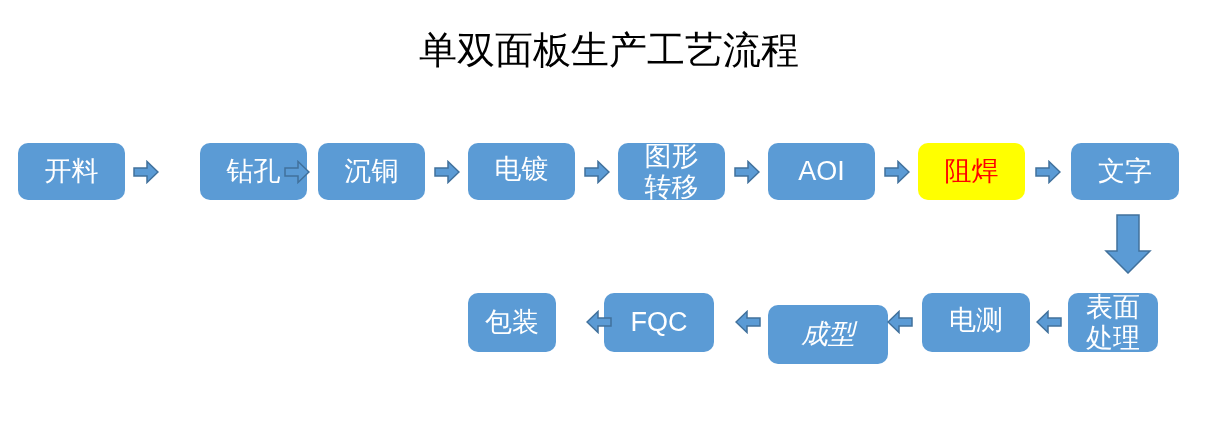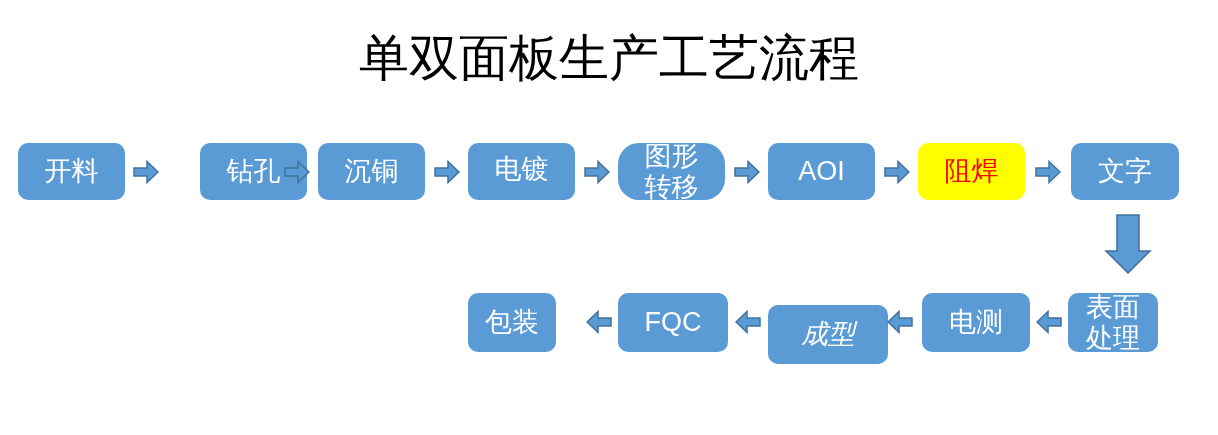--- a/index.html
+++ b/index.html
@@ -3,21 +3,21 @@
 <meta charset="utf-8">
 <style>
   html,body{margin:0;padding:0;background:#fff;}
   .canvas{
     position:relative;width:1218px;height:435px;background:var(--background,#fff);
     overflow:hidden;font-family:"Liberation Sans",sans-serif;
   }
   .title{
     position:absolute;top:26px;left:0;width:100%;text-align:center;
     font-family:"Liberation Serif","DejaVu Serif",serif;
-    font-size:50px;line-height:1.3;color:#000;letter-spacing:0px;font-weight:400;
+    font-size:38px;line-height:1.3;color:#000;letter-spacing:0px;font-weight:400;
   }
   .box{
     position:absolute;display:flex;align-items:center;justify-content:center;
     background:var(--box-fill,#5B9BD5);color:var(--box-text,#fff);
     border-radius:10px;font-size:27px;line-height:1.12;
     white-space:pre-line;text-align:center;
     width:107px;height:57px;
   }
   .box.highlight{background:var(--highlight-fill,#ff0);color:var(--highlight-text,#f00);}
   .arrow{position:absolute;}
@@ -27,21 +27,21 @@
 <body>
 
 <div class="canvas">
 
   <div class="title">单双面板生产工艺流程</div>
 
   <div class="box" style="left:18px;top:143px;">开料</div>
   <div class="box" style="left:168px;top:143px;margin-left:32px;">钻孔</div>
   <div class="box" style="left:318px;top:143px;">沉铜</div>
   <div class="box" style="left:468px;top:143px;font-family:Liberation Mono, monospace;">电镀</div>
-  <div class="box" style="left:618px;top:143px;border-radius:21px;">图形
+  <div class="box" style="left:618px;top:143px;">图形
 转移</div>
   <div class="box" style="left:768px;top:143px;text-align:right;">AOI</div>
   <div class="box highlight" style="left:918px;top:143px;">阻焊</div>
   <div class="box" style="left:1071px;top:143px;width:108px;">文字</div>
 
   <svg class="arrow" style="left:133px;top:160px;" width="26" height="24" viewBox="0 0 26 24">
       <path d="M1 8 H14 V1.5 L25 12 L14 22.5 V16 H1 Z"></path>
     </svg>
   <svg class="arrow" style="left:284px;top:160px;" width="26" height="24" viewBox="0 0 26 24">
       <path d="M1 8 H14 V1.5 L25 12 L14 22.5 V16 H1 Z"></path>
@@ -61,23 +61,23 @@
   <svg class="arrow" style="left:1035px;top:160px;" width="26" height="24" viewBox="0 0 26 24">
       <path d="M1 8 H14 V1.5 L25 12 L14 22.5 V16 H1 Z"></path>
     </svg>
 
   <svg class="arrow" style="left:1104px;top:214px;" width="48" height="60" viewBox="0 0 48 60">
       <path d="M13 1 H35 V37 H46 L24 59 L2 37 H13 Z"></path>
     </svg>
 
   <div class="box" style="left:1068px;top:293px;width:90px;height:59px;">表面
 处理</div>
-  <div class="box" style="left:922px;top:293px;width:108px;height:59px;">电测</div>
+  <div class="box" style="left:922px;top:293px;width:108px;height:59px;font-family:Liberation Mono, monospace;">电测</div>
   <div class="box" style="left:768px;top:305px;width:120px;height:59px;font-style:italic;">成型</div>
-  <div class="box" style="left:618px;top:293px;width:110px;height:59px;">FQC</div>
+  <div class="box" style="left:604px;top:293px;width:110px;height:59px;">FQC</div>
   <div class="box" style="left:468px;top:293px;width:88px;height:59px;">包装</div>
 
   <svg class="arrow" style="left:1036px;top:310px;" width="26" height="24" viewBox="0 0 26 24">
       <path d="M25 8 H12 V1.5 L1 12 L12 22.5 V16 H25 Z"></path>
     </svg>
   <svg class="arrow" style="left:887px;top:310px;" width="26" height="24" viewBox="0 0 26 24">
       <path d="M25 8 H12 V1.5 L1 12 L12 22.5 V16 H25 Z"></path>
     </svg>
   <svg class="arrow" style="left:735px;top:310px;" width="26" height="24" viewBox="0 0 26 24">
       <path d="M25 8 H12 V1.5 L1 12 L12 22.5 V16 H25 Z"></path>

